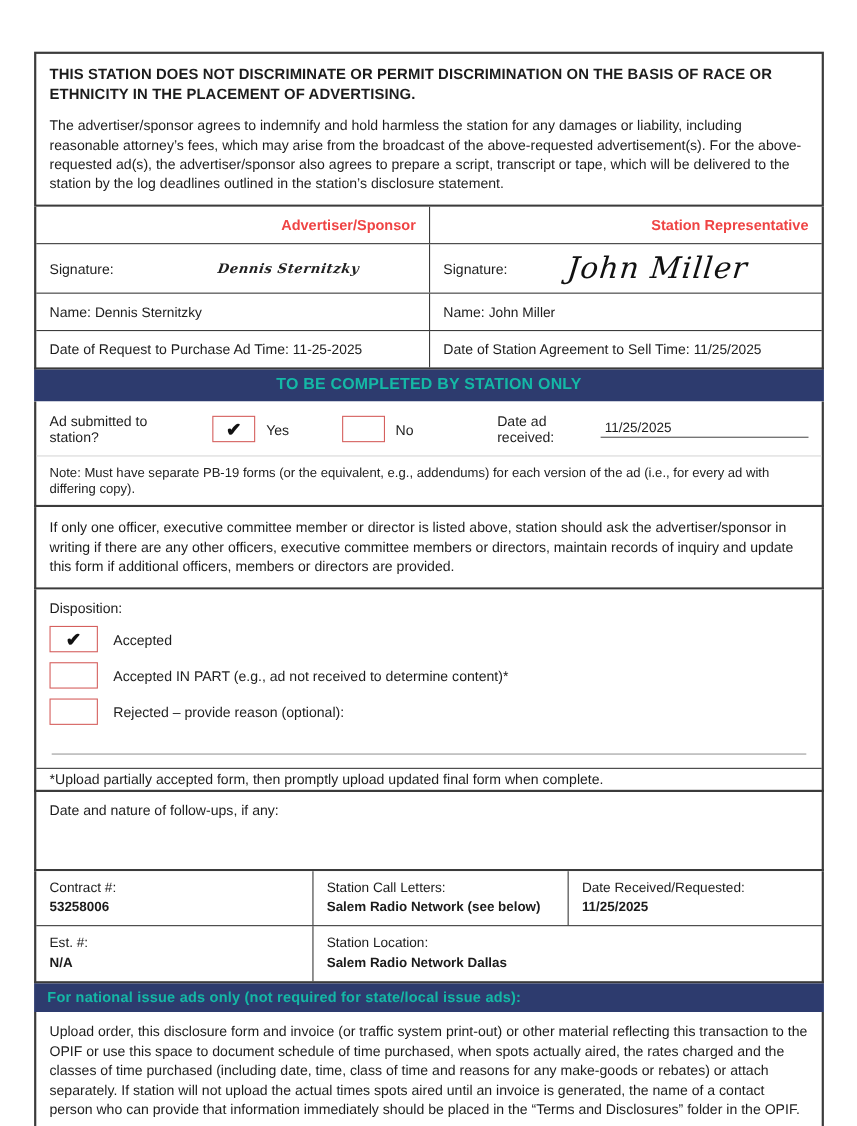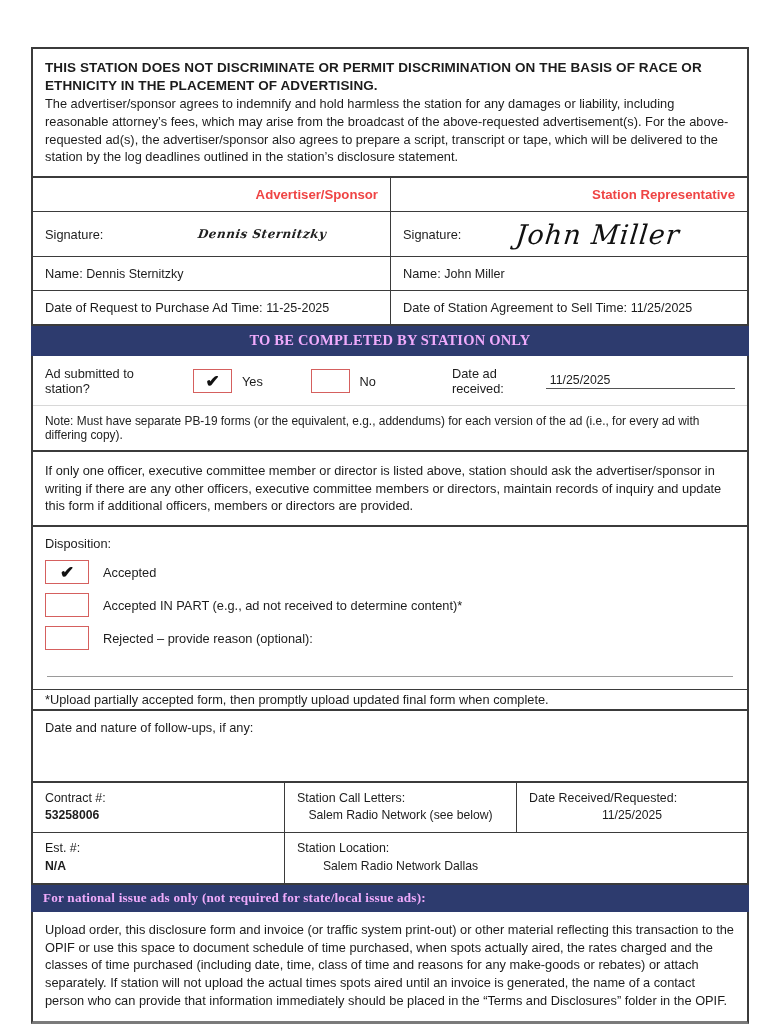--- a/index.html
+++ b/index.html
@@ -28,20 +28,21 @@
 
   .disclaimer-bold {
     font-weight: bold;
     font-size: 13.5px;
     line-height: 1.35;
     letter-spacing: 0.1px;
   }
   .body-text {
     font-size: 12.8px;
     line-height: 1.38;
+    margin-top: 10px;
   }
   .body-text.no-top { margin-top: 0; }
 
   
   .party-table { display: flex; flex-direction: column; }
   .party-row { display: flex; border-top: 1.5px solid #3b3b3b; }
   .party-row:first-child { border-top: none; }
   .party-cell {
     width: 50%;
     padding: 9px 12px;
@@ -73,27 +74,26 @@
     transform: skewX(-6deg);
     margin-left: 55px;
     letter-spacing: 1px;
     color: #111;
   }
   .inline-label { font-size: 12.8px; }
   .inline-value { font-size: 12.5px; }
 
   .banner {
     background: #2d3b6e;
-    color: #f0abfc;
+    color: #14b8a6;
     font-weight: bold;
     font-size: 14.5px;
     text-align: center;
     padding: 6px 12px 7px;
     letter-spacing: 0.2px;
-    font-family: Liberation Serif, serif;
   }
   .banner.left { text-align: left; font-size: 13.2px; padding: 5px 12px 6px; }
 
   
   .checkbox {
     display: inline-flex;
     align-items: center;
     justify-content: center;
     width: 44px; height: 24px;
     border: 1.5px solid #d5605e;
@@ -151,21 +151,21 @@
   .details-cell {
     padding: 7px 12px 8px;
     font-size: 12.4px;
     line-height: 1.4;
   }
   .details-cell .lbl { display: block; }
   .details-cell .val { display: block; font-weight: bold; font-size: 12.2px; }
   .dc-1 { width: 251px; }
   .dc-2 { width: 232px; border-left: 1.5px solid #3b3b3b; }
   .dc-3 { width: 235px; border-left: 1.5px solid #3b3b3b; flex: 1; }
-  .details-cell .val.normal { font-weight: normal; text-align: center; }
+  .details-cell .val.normal { font-weight: bold; }
 
   .national-body { padding: 9px 12px 12px; font-size: 12.8px; line-height: 1.38; }
 
   .bottom-shadow { border-bottom: 3px solid #7a7a7a; }
 </style>
 </head>
 <body>
 
 <div class="form-wrap stack">
 

